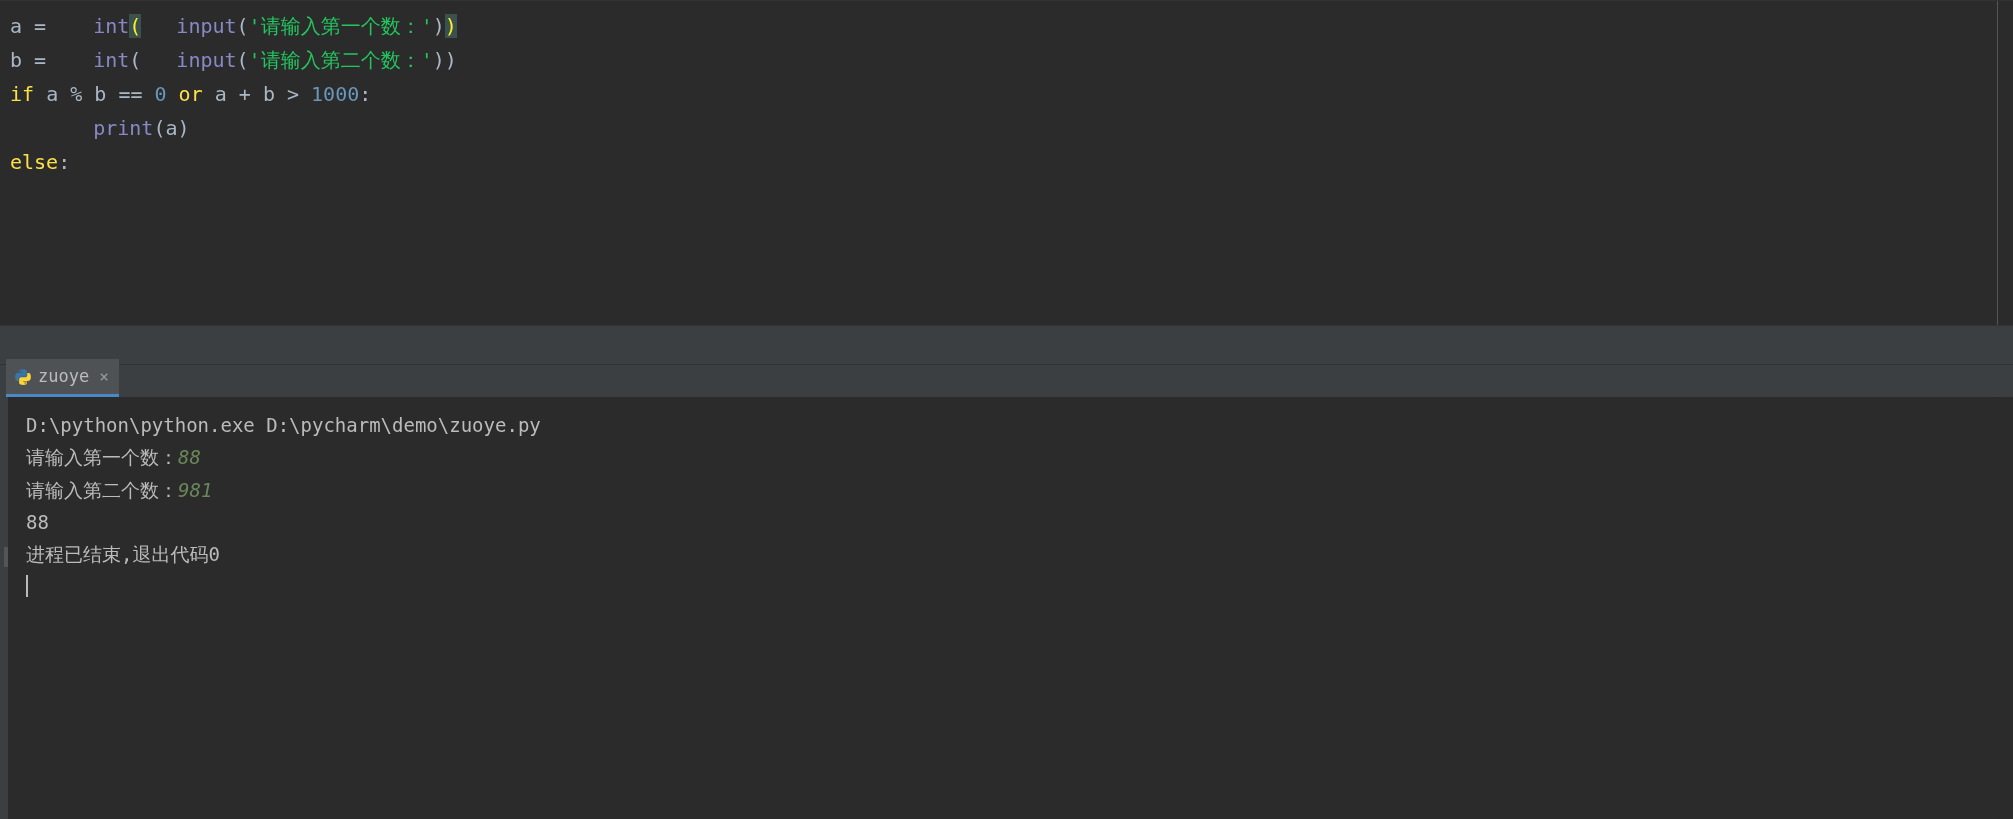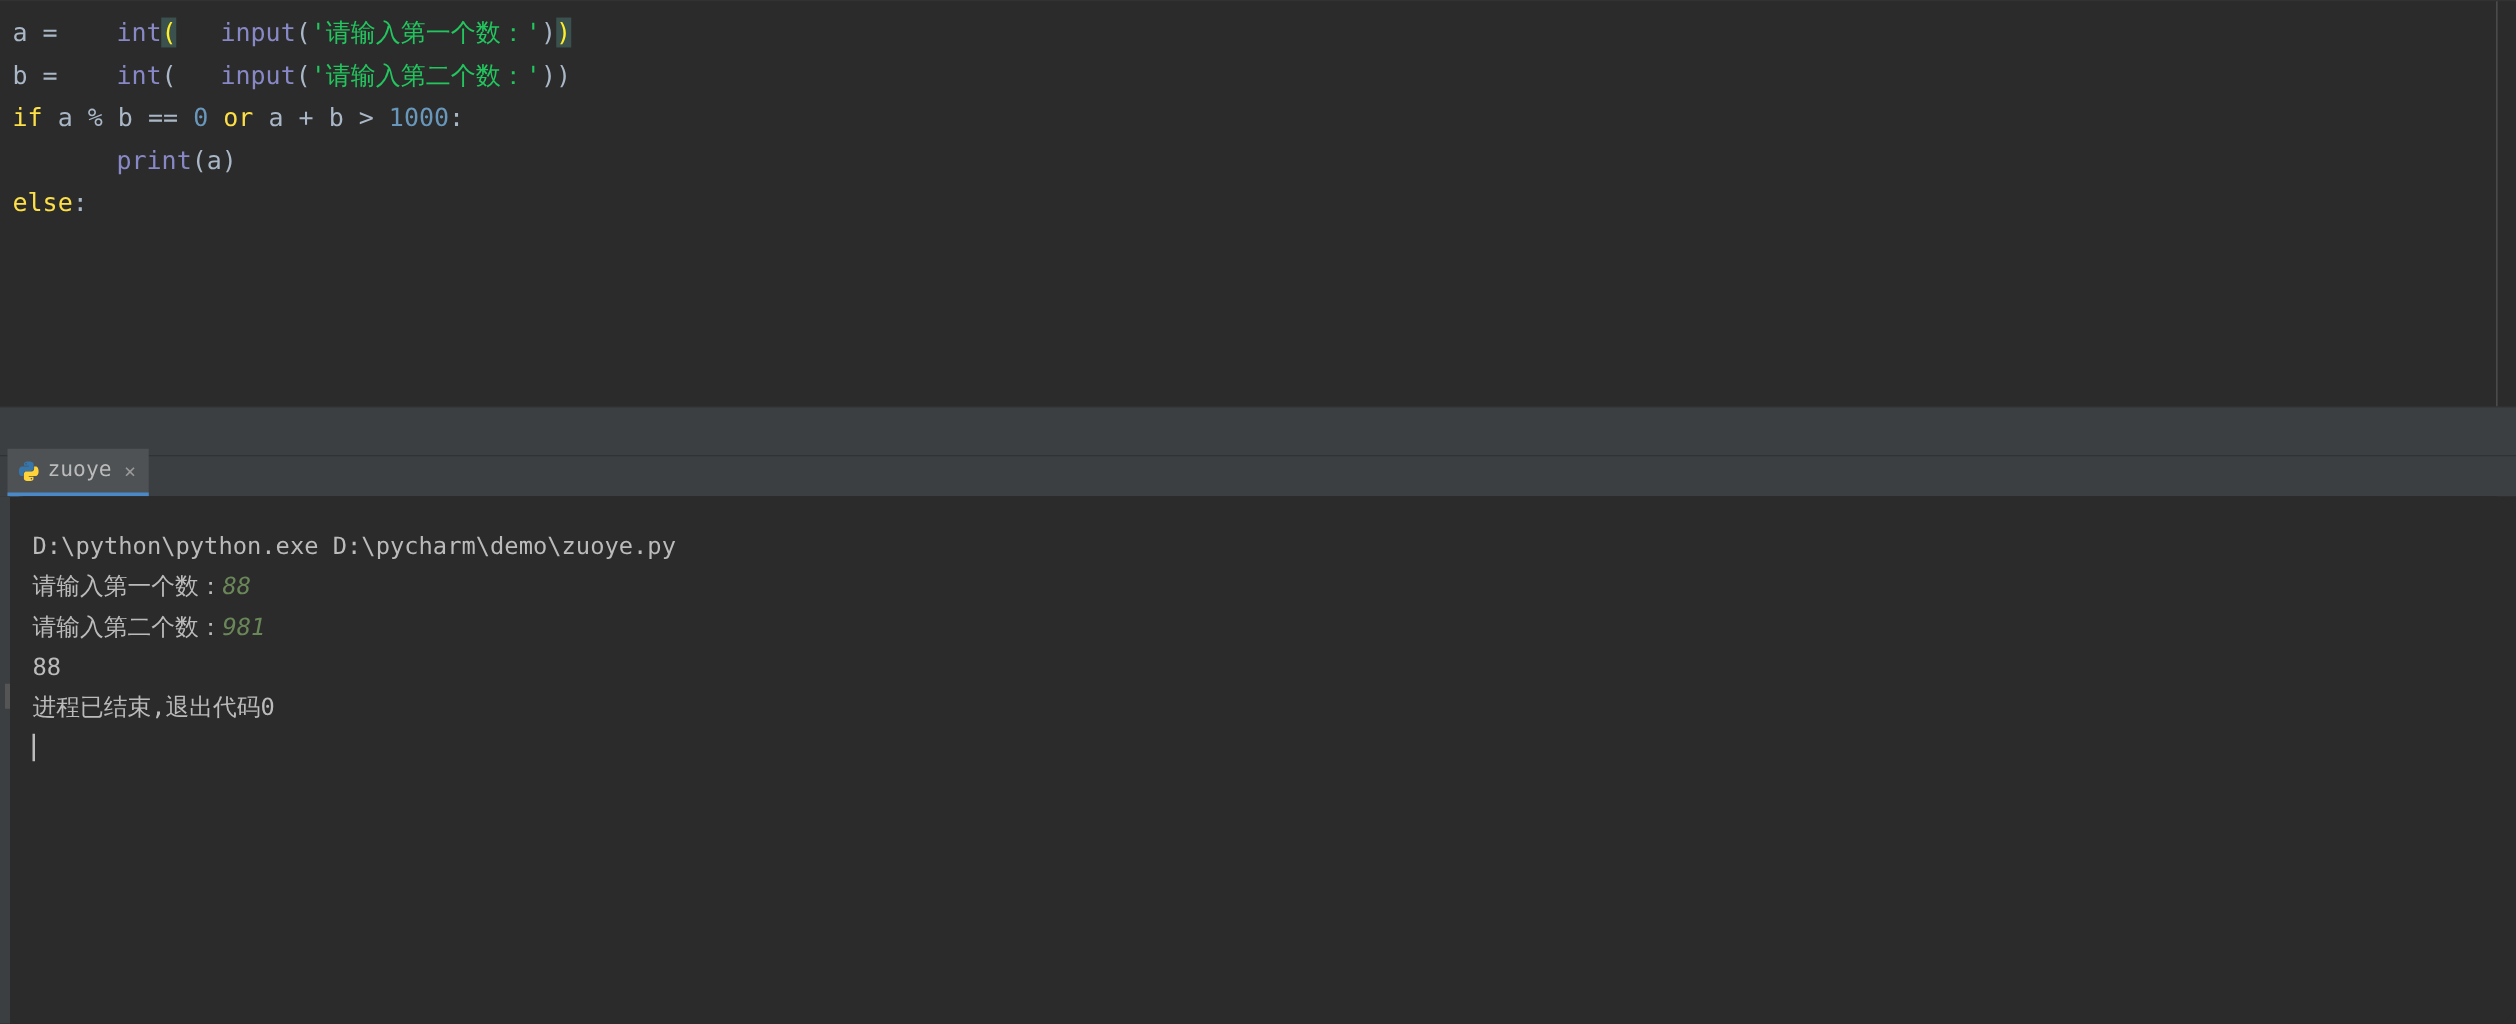--- a/index.html
+++ b/index.html
@@ -71,21 +71,21 @@
     }
     .tab-close {
       color: #999;
       font-size: 16px;
       margin-left: 4px;
       cursor: pointer;
     }
     
     .console-pane {
       background: #2b2b2b;
-      padding: 24px 26px;
+      padding: 12px 26px;
       font-family: 'Consolas', 'Monaco', monospace;
       font-size: 19px;
       line-height: 1.7;
       color: #bbbbbb;
       position: relative;
       height: 422px;
       border-radius: 19px;
     }
     .console-line { white-space: pre; }
     .user-input { color: #6a8759; font-style: italic; }

